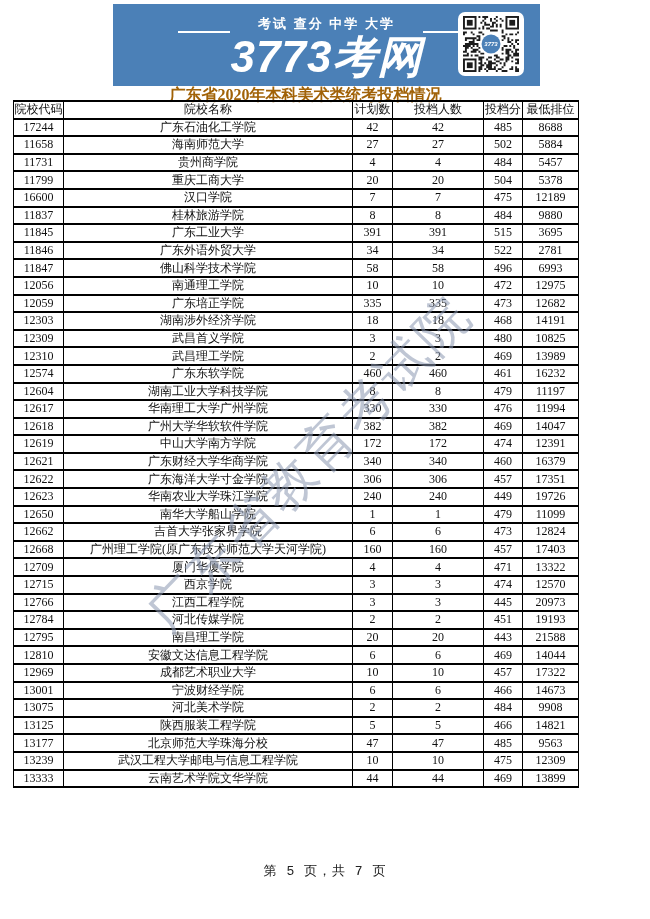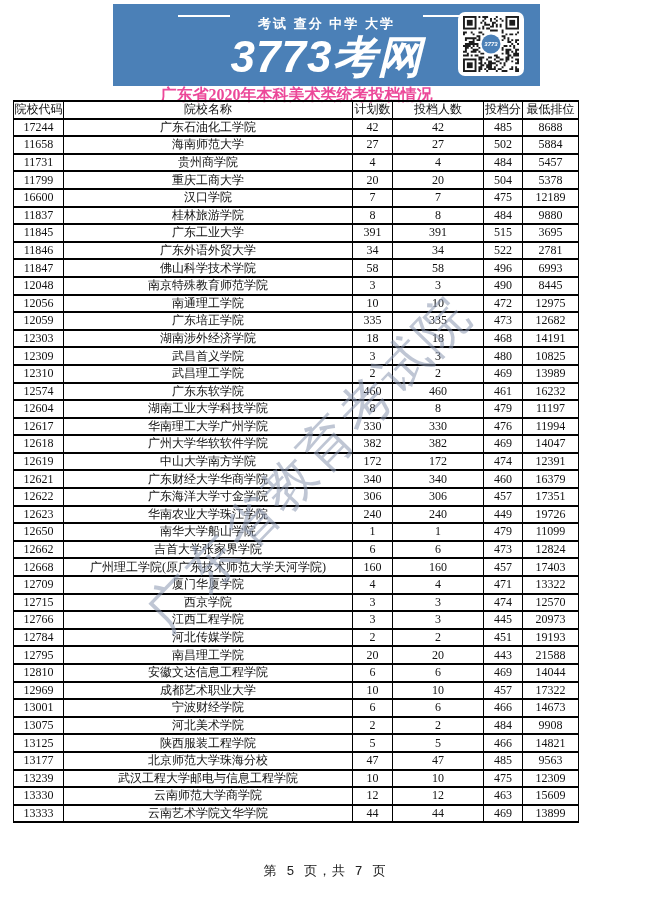--- a/index.html
+++ b/index.html
@@ -8,21 +8,21 @@
     font-family:"Liberation Serif","DejaVu Serif",serif; color:#1a1a1a;
     overflow:hidden;
   }
 
   
   .banner {
     position:absolute; left:113px; top:4px; width:427px; height:82px;
     background:#4b80b7; z-index:1;
   }
   .tagline-row {
-    display:flex; align-items:flex-start; justify-content:center;
+    display:flex; align-items:flex-end; justify-content:center;
     gap:28px; padding-top:11px;
   }
   .deco-line { width:52px; height:2px; background:#ffffff; }
   .tagline {
     color:#ffffff; font-family:"Liberation Sans","DejaVu Sans",sans-serif;
     font-weight:bold; font-size:13px; letter-spacing:2px; white-space:nowrap;
   }
   .logo-text {
     color:#ffffff; text-align:center;
     font-family:"Liberation Sans","DejaVu Sans",sans-serif;
@@ -31,22 +31,22 @@
   }
   .qr-box {
     position:absolute; right:16px; top:8px; width:66px; height:64px;
     background:#ffffff; border-radius:7px;
     display:flex; align-items:center; justify-content:center;
   }
   .qr-box svg { width:56px; height:56px; }
 
   
   .page-title {
-    position:absolute; left:14px; top:85px; width:565px; z-index:2;
-    text-align:center; font-size:16px; font-weight:bold; color:#ec4899;
+    position:absolute; left:23px; top:85px; width:565px; z-index:2;
+    text-align:center; font-size:16px; font-weight:bold; color:#a16207;
     white-space:nowrap;
   }
 
   
   .score-table {
     position:absolute; left:13px; top:100px; width:565px; z-index:2;
     border-collapse:collapse; table-layout:fixed; border:1px solid #0369a1;
   }
   .score-table th, .score-table td {
     border:1px solid #000; border-top:2px solid #000; border-bottom:2px solid #000;
@@ -194,28 +194,20 @@
       </tr>
       <tr>
         <td>11847</td>
         <td>佛山科学技术学院</td>
         <td>58</td>
         <td>58</td>
         <td>496</td>
         <td>6993</td>
       </tr>
       <tr>
-        <td>12048</td>
-        <td>南京特殊教育师范学院</td>
-        <td>3</td>
-        <td>3</td>
-        <td>490</td>
-        <td>8445</td>
-      </tr>
-      <tr>
         <td>12056</td>
         <td>南通理工学院</td>
         <td>10</td>
         <td>10</td>
         <td>472</td>
         <td>12975</td>
       </tr>
       <tr>
         <td>12059</td>
         <td>广东培正学院</td>
@@ -426,28 +418,20 @@
       </tr>
       <tr>
         <td>13239</td>
         <td>武汉工程大学邮电与信息工程学院</td>
         <td>10</td>
         <td>10</td>
         <td>475</td>
         <td>12309</td>
       </tr>
       <tr>
-        <td>13330</td>
-        <td>云南师范大学商学院</td>
-        <td>12</td>
-        <td>12</td>
-        <td>463</td>
-        <td>15609</td>
-      </tr>
-      <tr>
         <td>13333</td>
         <td>云南艺术学院文华学院</td>
         <td>44</td>
         <td>44</td>
         <td>469</td>
         <td>13899</td>
       </tr>
     </tbody>
 </table>
 

